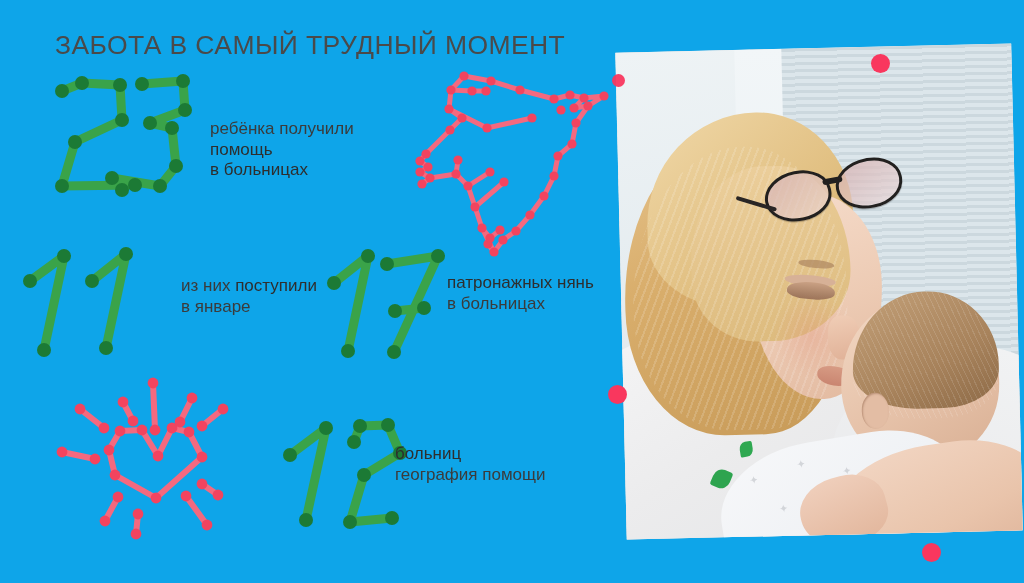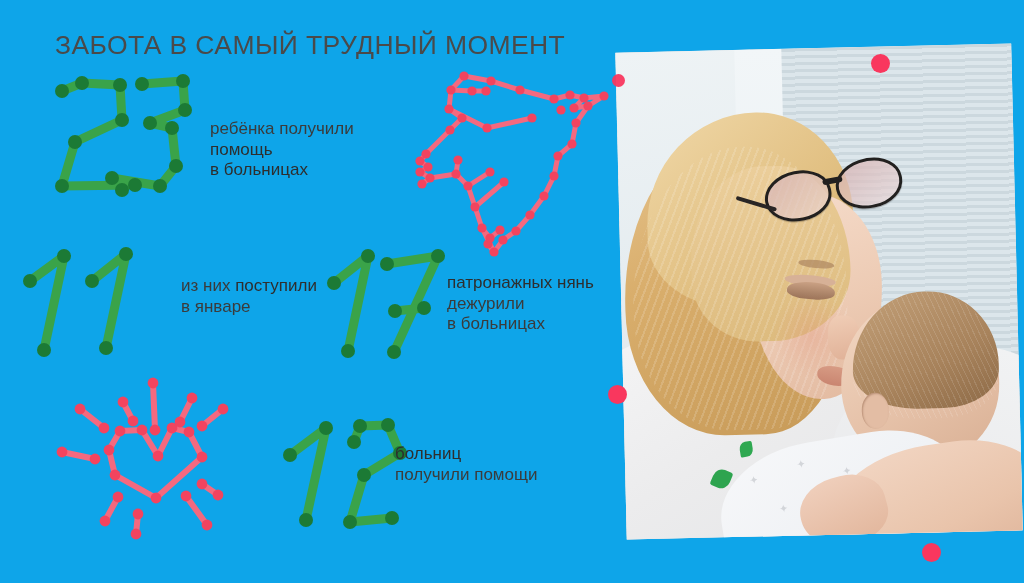--- a/index.html
+++ b/index.html
@@ -295,21 +295,20 @@
           <circle cx="55" cy="16" r="7"></circle>
             <circle cx="106" cy="8" r="7"></circle>
             <circle cx="62" cy="104" r="7"></circle>
           <circle cx="63" cy="63" r="7"></circle>
             <circle cx="92" cy="60" r="7"></circle>
         </g>
       </svg>
     </div>
     <div class="stat-text">
       <div><b>патронажных нянь</b></div>
-      <div>дежурили</div>
       <div>в больницах</div>
     </div>
   </div>
 
   <div class="stat" id="stat-12">
     <div class="stat-num">
       <svg width="125" height="115" viewBox="0 0 125 115" aria-hidden="true">
         <g fill="none" stroke="#3aa349" stroke-width="9" stroke-linecap="round" stroke-linejoin="round">
           <path d="M2,35 L38,8 L18,100"></path>
           <path d="M66,22 L72,6 L100,5 L112,33 L76,55 L62,102 L104,98"></path>
@@ -323,21 +322,21 @@
             <circle cx="100" cy="5" r="7"></circle>
           <circle cx="112" cy="33" r="7"></circle>
             <circle cx="76" cy="55" r="7"></circle>
           <circle cx="62" cy="102" r="7"></circle>
             <circle cx="104" cy="98" r="7"></circle>
         </g>
       </svg>
     </div>
     <div class="stat-text">
       <div><b>больниц</b></div>
-      <div>получили помощи</div>
+      <div>география помощи</div>
     </div>
   </div>
 
   <div class="art" id="art-bird">
     <svg width="200" height="190" viewBox="0 0 200 190" aria-hidden="true">
       <g fill="none" stroke="#f4697f" stroke-width="5" stroke-linecap="round" stroke-linejoin="round">
         <path d="M46,8 L73,13 L102,22 L136,31 L152,27 L166,30 L186,28 L170,38 L158,55 L154,76 L140,88 L136,108 L126,128 L112,147 L98,163 L85,172 L76,184 L70,176"></path>
         <path d="M46,8 L33,22 L31,41 L44,50 L32,62 L8,86 L2,93"></path>
         <path d="M33,22 L54,23 L68,23"></path>
         <path d="M31,41 L69,60 L114,50"></path>

